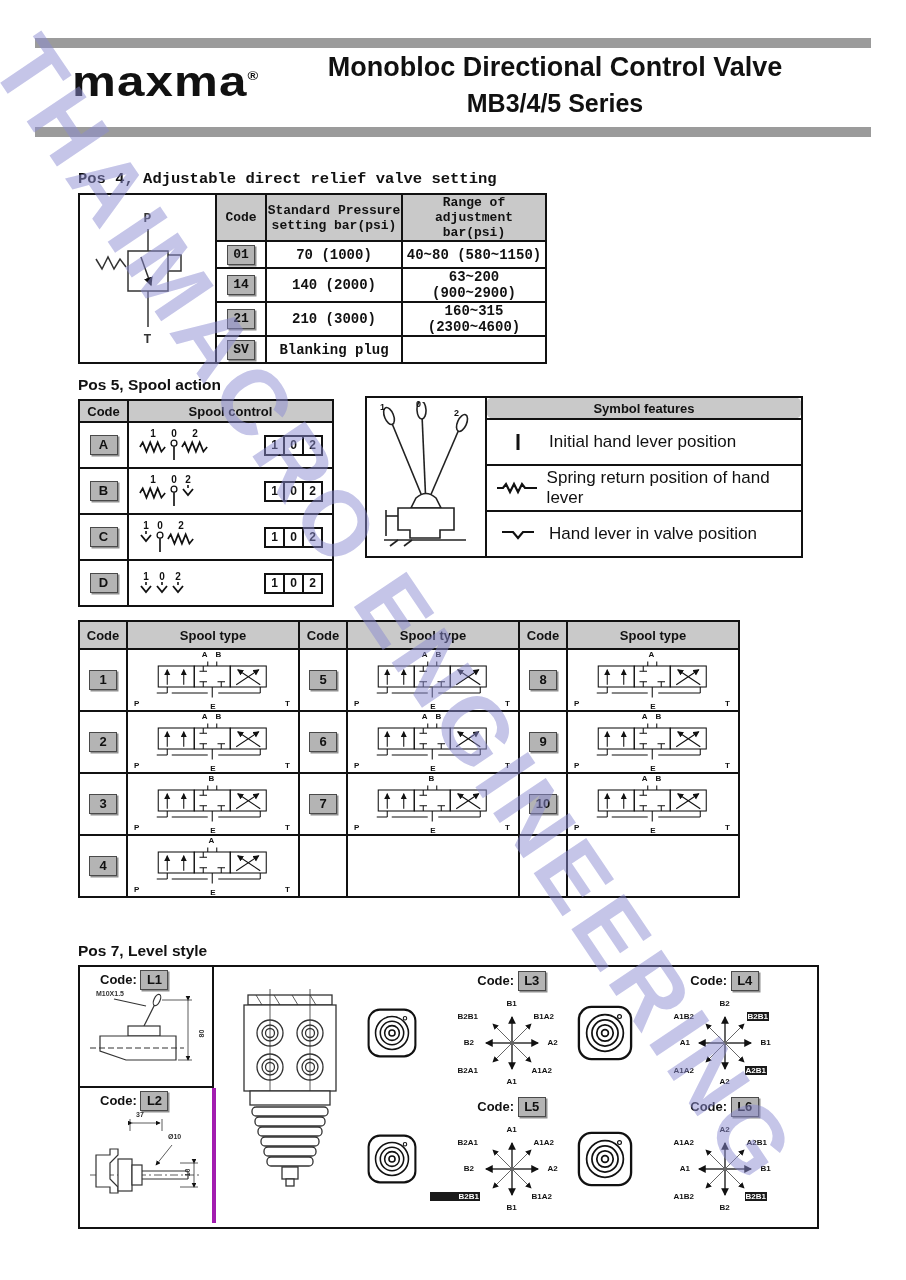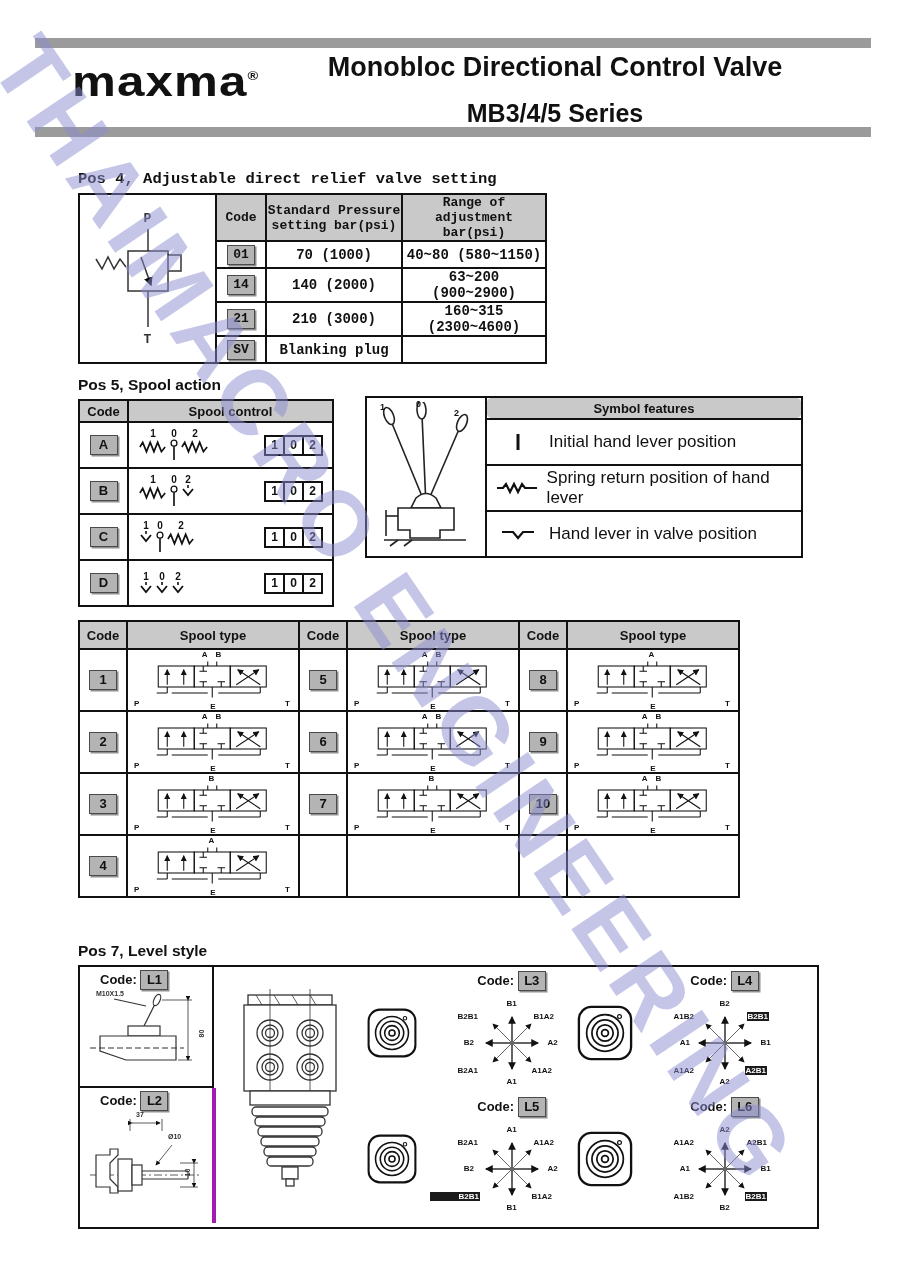--- a/index.html
+++ b/index.html
@@ -5,21 +5,21 @@
   html,body { margin:0; padding:0; background:#e8e8e8; font-family:"Liberation Sans",sans-serif; }
   .page { position:relative; width:906px; height:1280px; background:#fff; margin:0 auto; overflow:hidden; color:#111; }
 
   
   .bar { position:absolute; left:35px; width:836px; height:10px; background:#9b9b9b; }
   .bar-top { top:38px; } .bar-bot { top:127px; }
   .brand { position:absolute; left:72px; top:56px; font-size:44px; font-weight:900; letter-spacing:1px; transform:scale(1.12,0.98); transform-origin:left center; }
   .brand sup { font-size:13px; font-weight:700; vertical-align:super; }
   .titles { position:absolute; left:270px; top:52px; width:570px; text-align:center; }
   .title1 { font-size:27px; font-weight:800; letter-spacing:0; }
-  .title2 { font-size:25px; font-weight:800; margin-top:16px; }
+  .title2 { font-size:25px; font-weight:800; margin-top:6px; }
 
   
   .watermark { position:absolute; left:58px; top:18px; transform:rotate(56deg); transform-origin:0 0;
     font-size:92px; font-weight:700; letter-spacing:6px; white-space:nowrap;
     color:#8c8cd2; opacity:0.5; z-index:10; pointer-events:none; }
 
   
   .phead { font-size:15.5px; font-weight:bold; margin:0 0 5px 0; }
   table { border-collapse:collapse; table-layout:fixed; }
   th,td { border:2px solid #111; padding:0; text-align:center; vertical-align:middle; }

